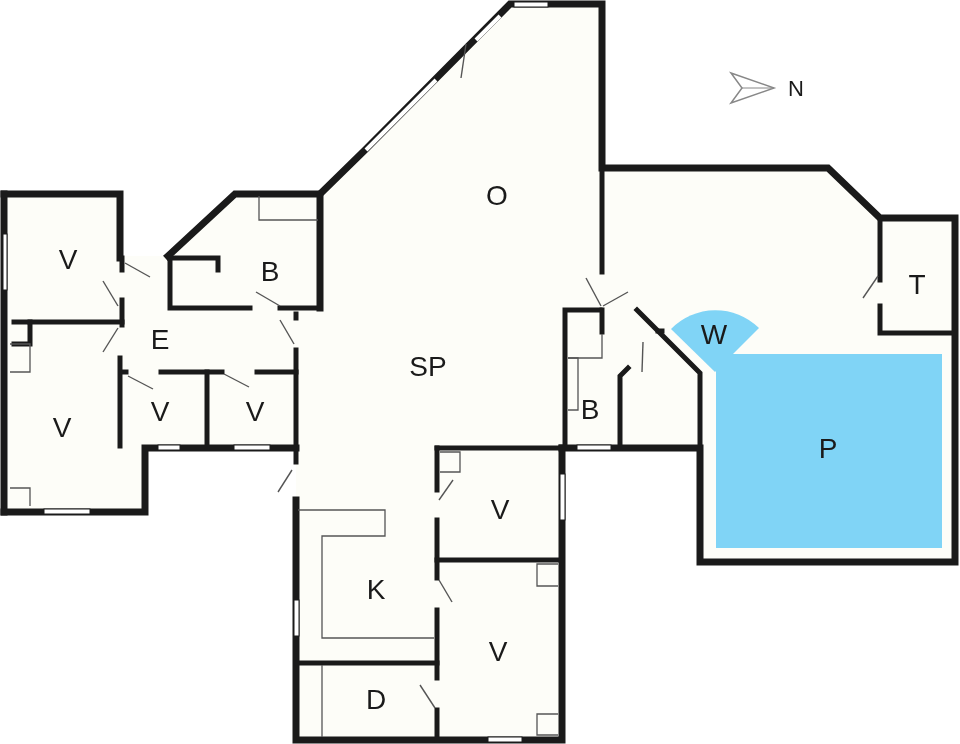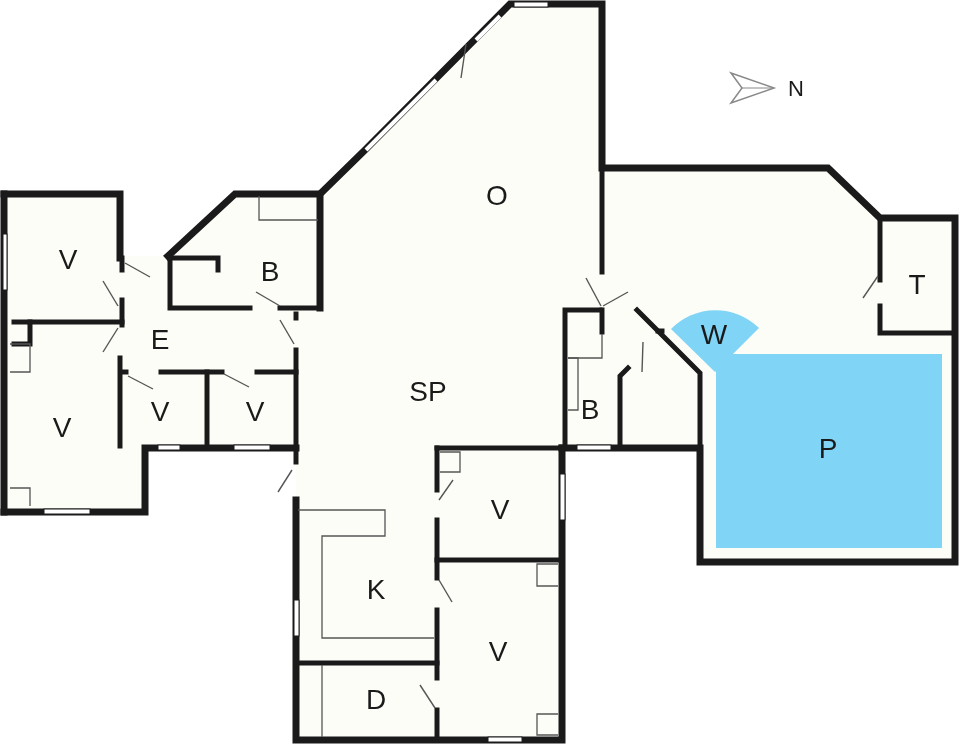--- a/index.html
+++ b/index.html
@@ -121,21 +121,21 @@
   <g>
     <polygon points="731,73 774,88 731,103 742,88" fill="#fff" stroke="#888" stroke-width="1.5"></polygon>
     <line x1="742" y1="88" x2="774" y2="88" stroke="#888" stroke-width="1"></line>
   </g>
 </svg>
 
 <span class="north">N</span>
 
 <div id="labels">
     <span class="lbl" style="left: 497px; top: 196px;">O</span>
-    <span class="lbl" style="left: 428px; top: 392px; text-align: right;">SP</span>
+    <span class="lbl" style="left: 428px; top: 367px; text-align: right;">SP</span>
     <span class="lbl" style="left: 270px; top: 272px;">B</span>
     <span class="lbl" style="left: 160px; top: 340px;">E</span>
     <span class="lbl" style="left: 68px; top: 260px;">V</span>
     <span class="lbl" style="left: 62px; top: 428px;">V</span>
     <span class="lbl" style="left: 160px; top: 412px;">V</span>
     <span class="lbl" style="left: 255px; top: 412px;">V</span>
     <span class="lbl" style="left: 590px; top: 410px;">B</span>
     <span class="lbl" style="left: 714px; top: 335px;">W</span>
     <span class="lbl" style="left: 917px; top: 285px;">T</span>
     <span class="lbl" style="left: 828px; top: 449px;">P</span>

